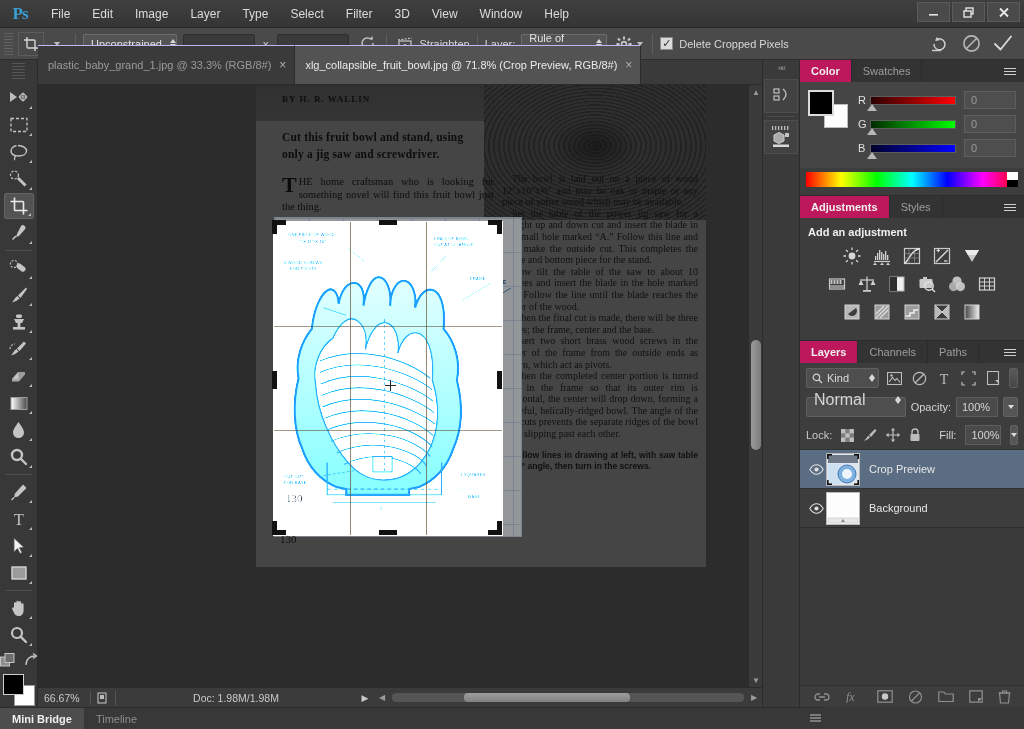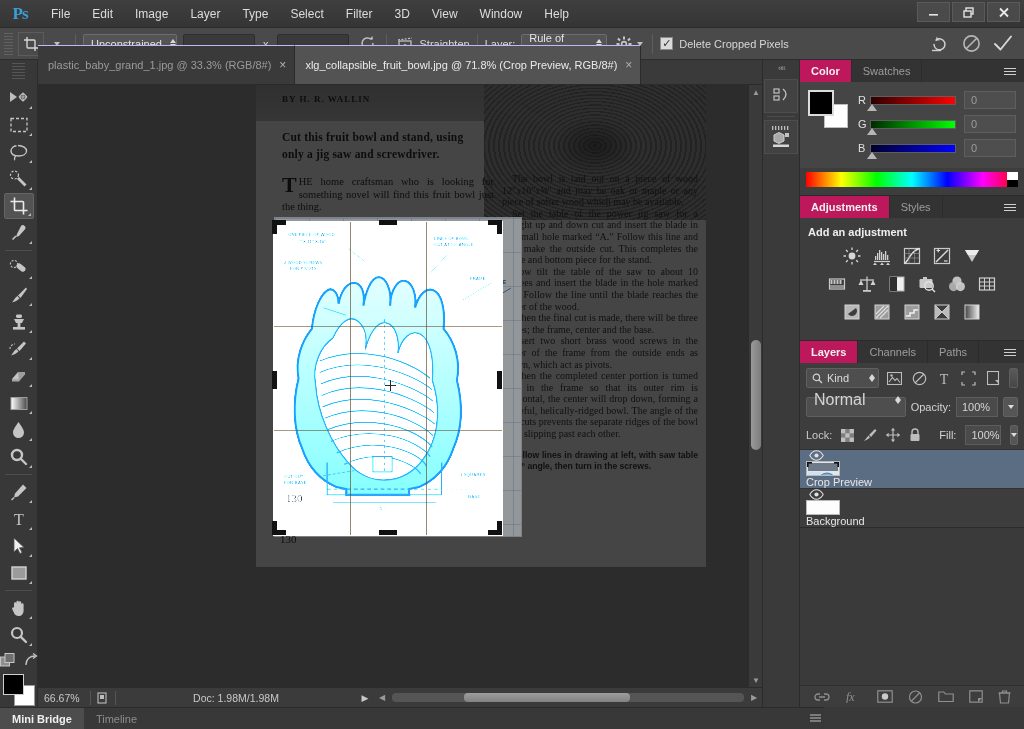--- a/index.html
+++ b/index.html
@@ -258,21 +258,21 @@
   .fico { width:19px;height:19px;display:flex;align-items:center;justify-content:center; }
   .togglebar { width:9px;height:20px; background:linear-gradient(#5a5a5a,#464646); border:1px solid #5e5e5e; border-radius:2px; }
   .lyr-blend { display:flex; align-items:center; gap:5px; padding:4px 6px; background:#3d3d3d; }
   .blendsel { flex:1; height:20px; background:#4e4e4e; border:1px solid #606060; border-radius:2px;
      display:flex;align-items:center;justify-content:space-between; padding:0 4px 15px 7px; font-size:16px; }
   .opacityval { width:42px;height:20px;background:#4a4a4a;border:1px solid #5d5d5d; font-size:11px;
      text-align:left; padding-left:5px; line-height:18px; }
   .tinybtn { width:15px;height:20px; background:#555; border:1px solid #636363; border-radius:2px;
      display:flex;align-items:center;justify-content:center; }
   .lyr-lock { display:flex; align-items:center; gap:9px; padding:4px 6px; background:#3d3d3d; }
-  .layerrow { display:flex; height:39px; padding:0 6px; border-top:1px solid #313131;flex-direction:column; }
+  .layerrow { display:flex; align-items:center; height:39px; padding:0 6px; border-top:1px solid #313131; }
   .layerrow.sel { background:#5b6d82; }
   .eye { width:20px; display:flex; align-items:center; justify-content:center; }
   .thumb-l { width:34px;height:33px; border:1px solid #b9b9b9; background:#fff; margin-right:9px; position:relative; overflow:hidden;}
   .lname { font-size:11px; color:#e6e6e6; }
   .lyrfooter { display:flex; align-items:center; justify-content:space-around; height:22px;
      background:#3d3d3d; border-top:1px solid #2f2f2f; padding:0 6px; }
   svg { display:block; }
 </style>
 </head>
 <body>

